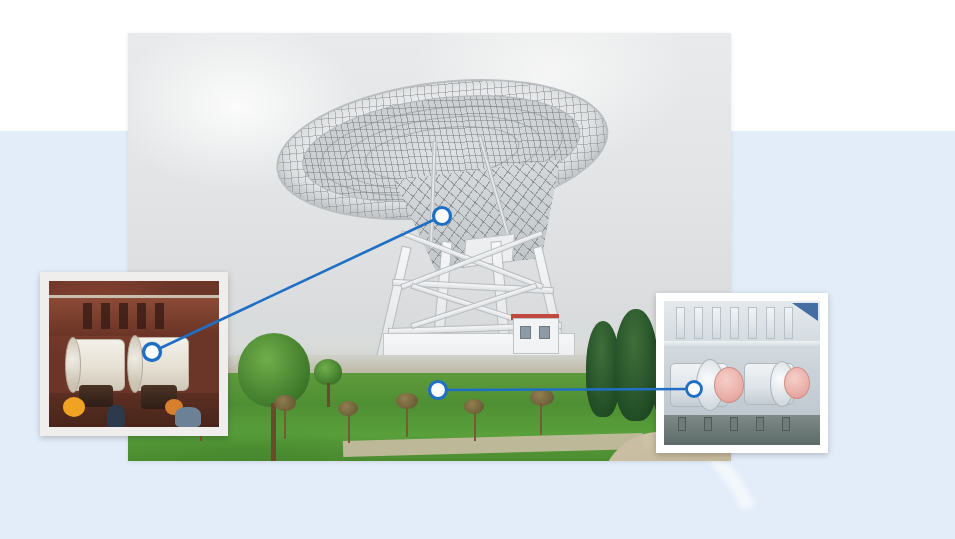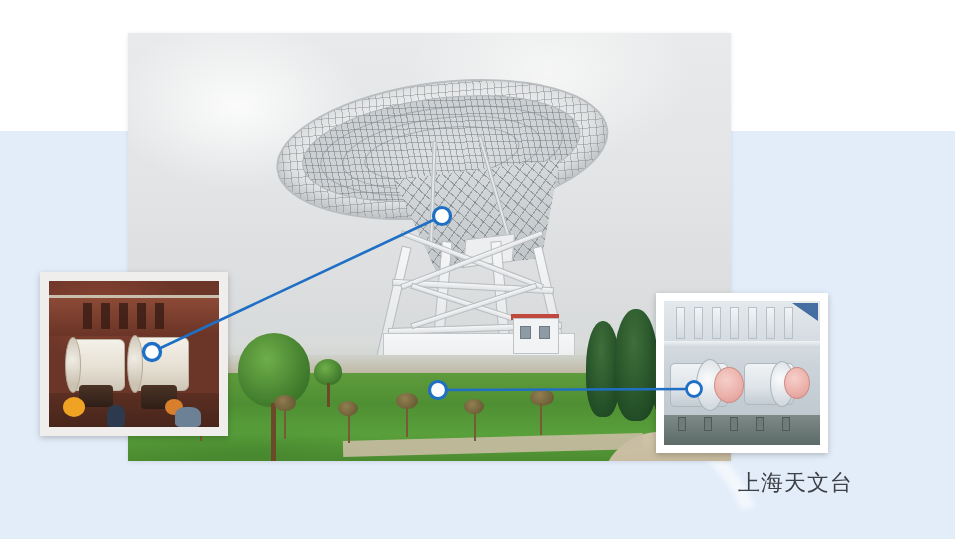--- a/index.html
+++ b/index.html
@@ -288,15 +288,14 @@
   <svg class="connectors" viewBox="0 0 955 539" width="955" height="539">
     <line x1="442" y1="216" x2="152" y2="352" stroke="#1f6fc4" stroke-width="2.6"></line>
     <line x1="438" y1="390" x2="694" y2="389" stroke="#1f6fc4" stroke-width="2.6"></line>
 
     <circle cx="442" cy="216" r="8.5" fill="#ffffff" stroke="#1f6fc4" stroke-width="3.2"></circle>
     <circle cx="152" cy="352" r="8.5" fill="#ffffff" stroke="#1f6fc4" stroke-width="3.4"></circle>
     <circle cx="438" cy="390" r="8.5" fill="#ffffff" stroke="#1f6fc4" stroke-width="3.2"></circle>
     <circle cx="694" cy="389" r="7.5" fill="#ffffff" stroke="#1f6fc4" stroke-width="2.8"></circle>
   </svg>
 
-  <div class="caption">上海天文台</div>
 
 </div>
 
 </body></html>

